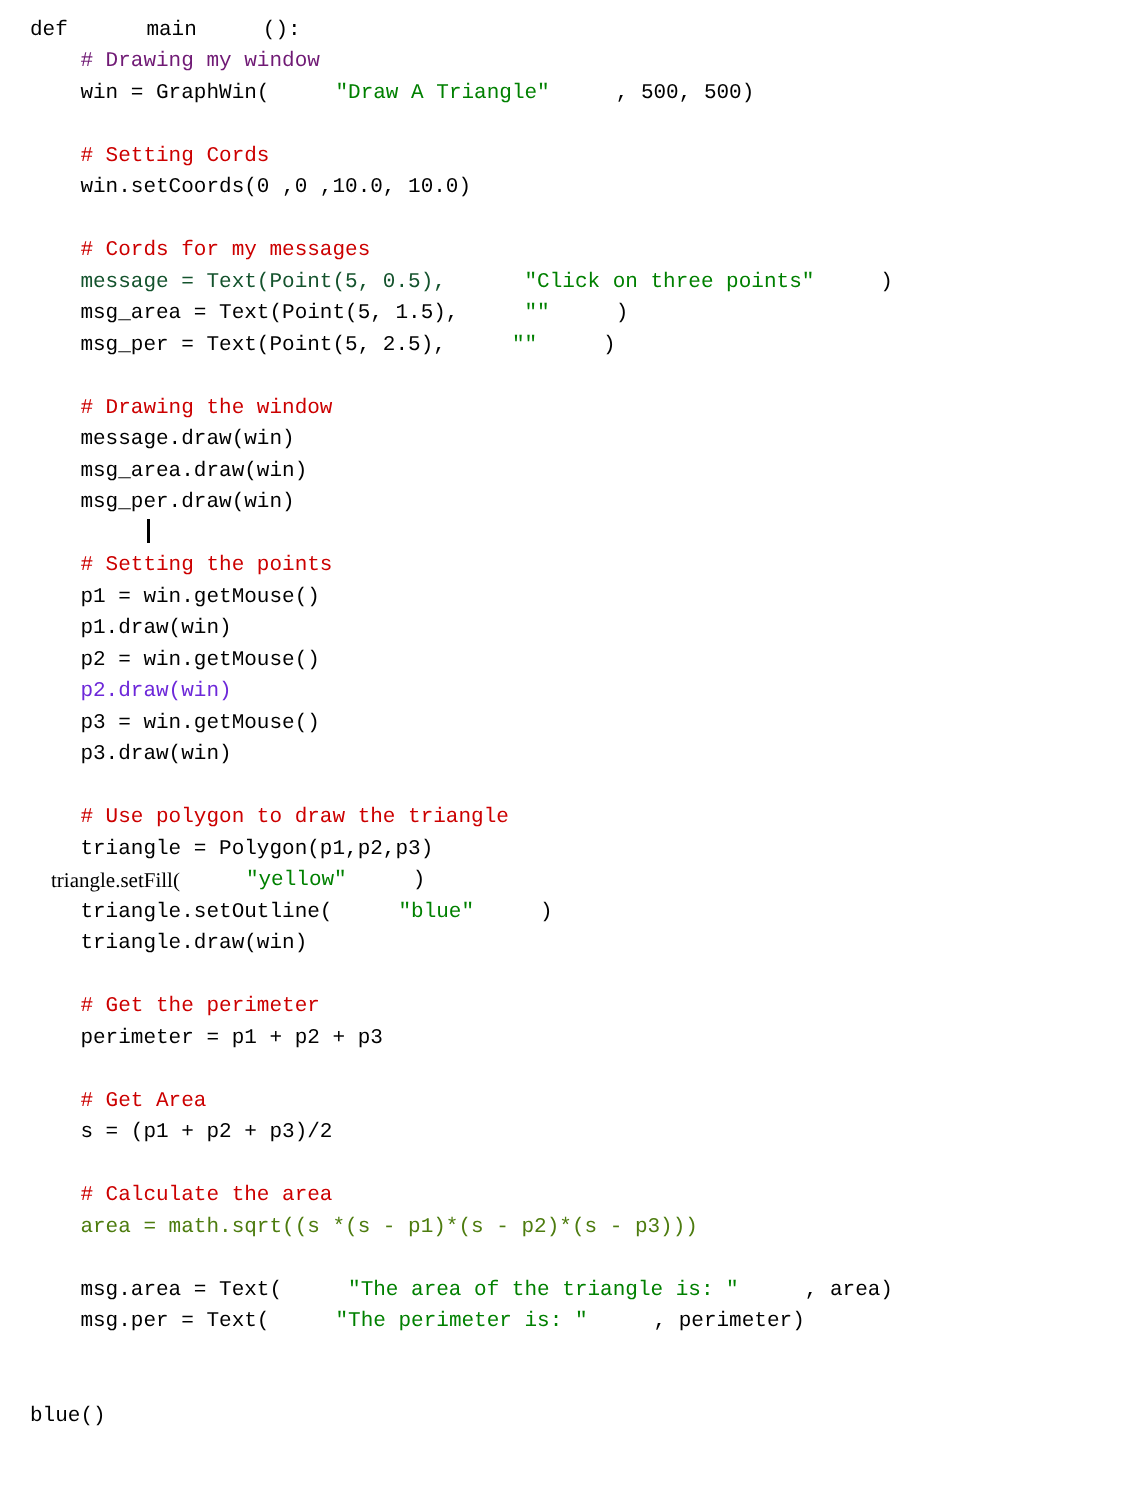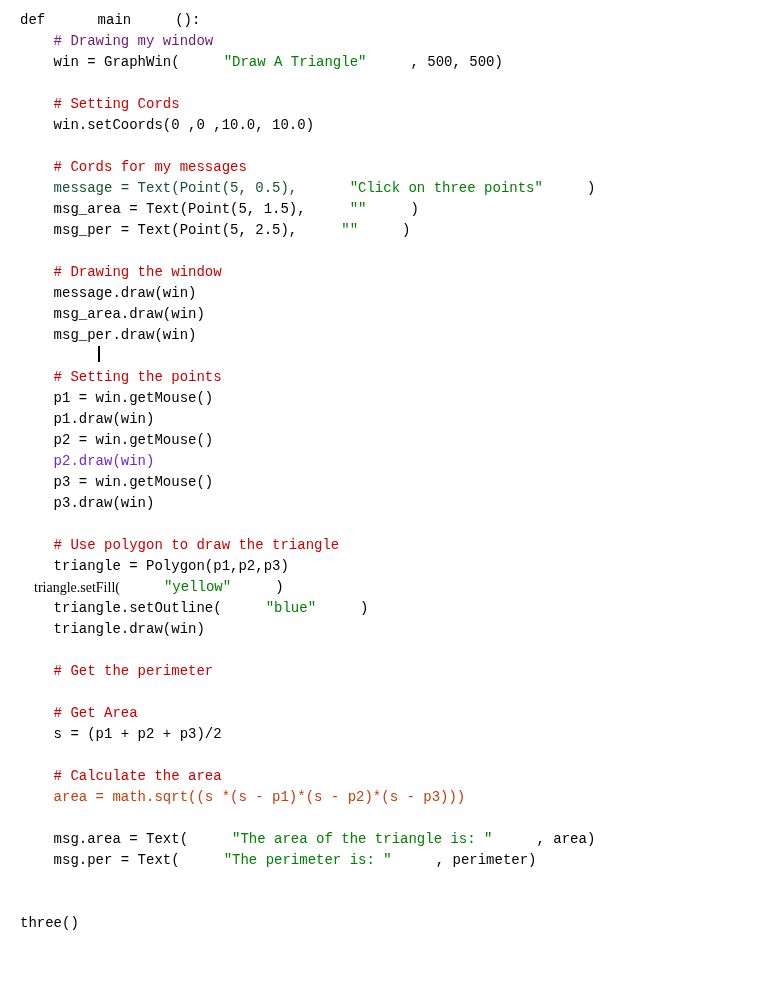--- a/index.html
+++ b/index.html
@@ -72,26 +72,27 @@
       <div class="code-line"><span style="color: rgb(0, 0, 0);">    p3 = win.getMouse()</span></div>
       <div class="code-line"><span style="color: rgb(0, 0, 0);">    p3.draw(win)</span></div>
       <div class="code-line">&nbsp;</div>
       <div class="code-line"><span style="color: rgb(204, 0, 0);">    # Use polygon to draw the triangle</span></div>
       <div class="code-line"><span style="color: rgb(0, 0, 0);">    triangle = Polygon(p1,p2,p3)</span></div>
       <div class="code-line"><span style="color: rgb(0, 0, 0); font-family: Liberation Serif, serif;">    triangle.setFill(</span><span style="color: rgb(0, 128, 0);">"yellow"</span><span style="color: rgb(0, 0, 0);">)</span></div>
       <div class="code-line"><span style="color: rgb(0, 0, 0);">    triangle.setOutline(</span><span style="color: rgb(0, 128, 0);">"blue"</span><span style="color: rgb(0, 0, 0);">)</span></div>
       <div class="code-line"><span style="color: rgb(0, 0, 0);">    triangle.draw(win)</span></div>
       <div class="code-line">&nbsp;</div>
       <div class="code-line"><span style="color: rgb(204, 0, 0);">    # Get the perimeter</span></div>
+      <div class="code-line"><span style="color: rgb(0, 0, 0);">    perimeter = p1 + p2 + p3</span></div>
       <div class="code-line">&nbsp;</div>
       <div class="code-line"><span style="color: rgb(204, 0, 0);">    # Get Area</span></div>
       <div class="code-line"><span style="color: rgb(0, 0, 0);">    s = (p1 + p2 + p3)/2</span></div>
       <div class="code-line">&nbsp;</div>
       <div class="code-line"><span style="color: rgb(204, 0, 0);">    # Calculate the area</span></div>
-      <div class="code-line"><span style="color: #c2410c; text-align: center;">    area = math.sqrt((s *(s - p1)*(s - p2)*(s - p3)))</span></div>
+      <div class="code-line"><span style="color: #4d7c0f; text-align: center;">    area = math.sqrt((s *(s - p1)*(s - p2)*(s - p3)))</span></div>
       <div class="code-line">&nbsp;</div>
       <div class="code-line"><span style="color: rgb(0, 0, 0);">    msg.area = Text(</span><span style="color: rgb(0, 128, 0);">"The area of the triangle is: "</span><span style="color: rgb(0, 0, 0);">, area)</span></div>
       <div class="code-line"><span style="color: rgb(0, 0, 0);">    msg.per = Text(</span><span style="color: rgb(0, 128, 0);">"The perimeter is: "</span><span style="color: rgb(0, 0, 0);">, perimeter)</span></div>
       <div class="code-line">&nbsp;</div>
       <div class="code-line">&nbsp;</div>
-      <div class="code-line"><span style="color: rgb(0, 0, 0);">three()</span></div>
+      <div class="code-line"><span style="color: rgb(0, 0, 0);">blue()</span></div>
     </div>
 </div>
 
 </body></html>

